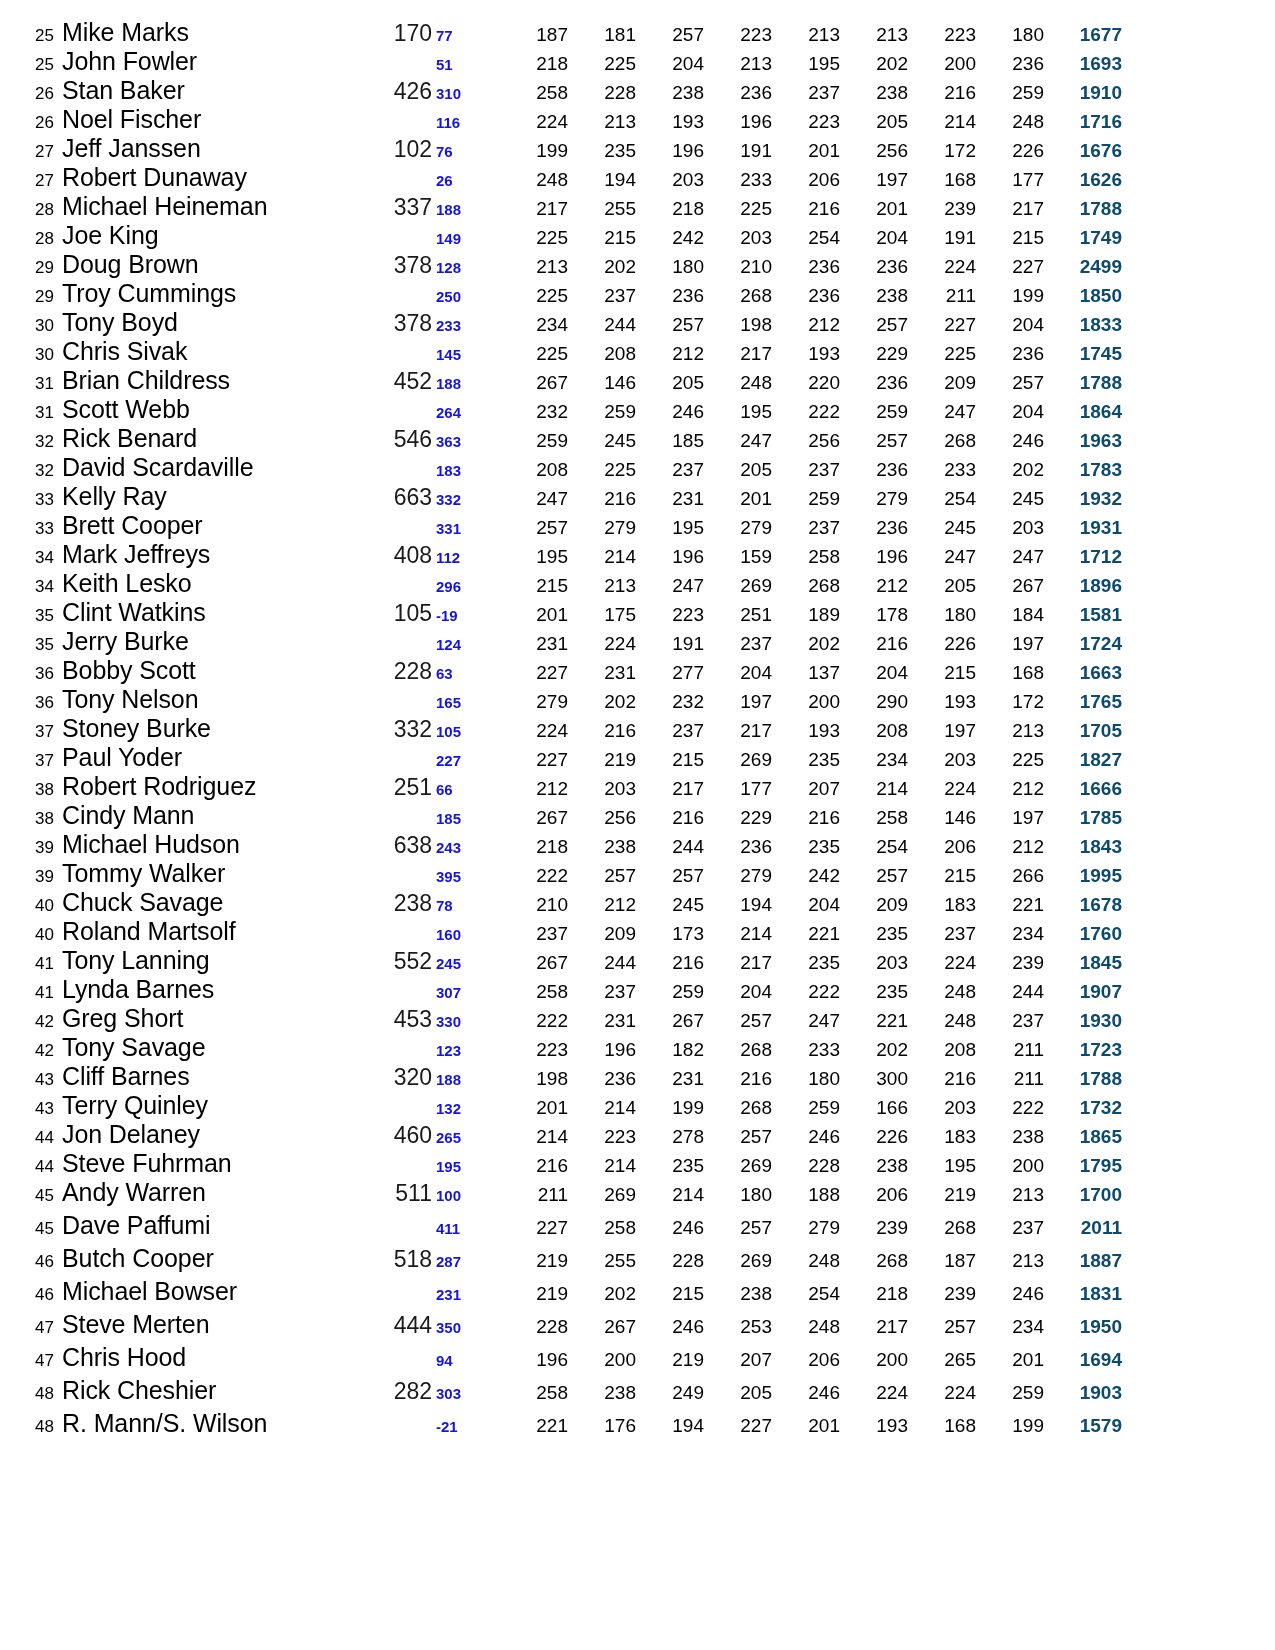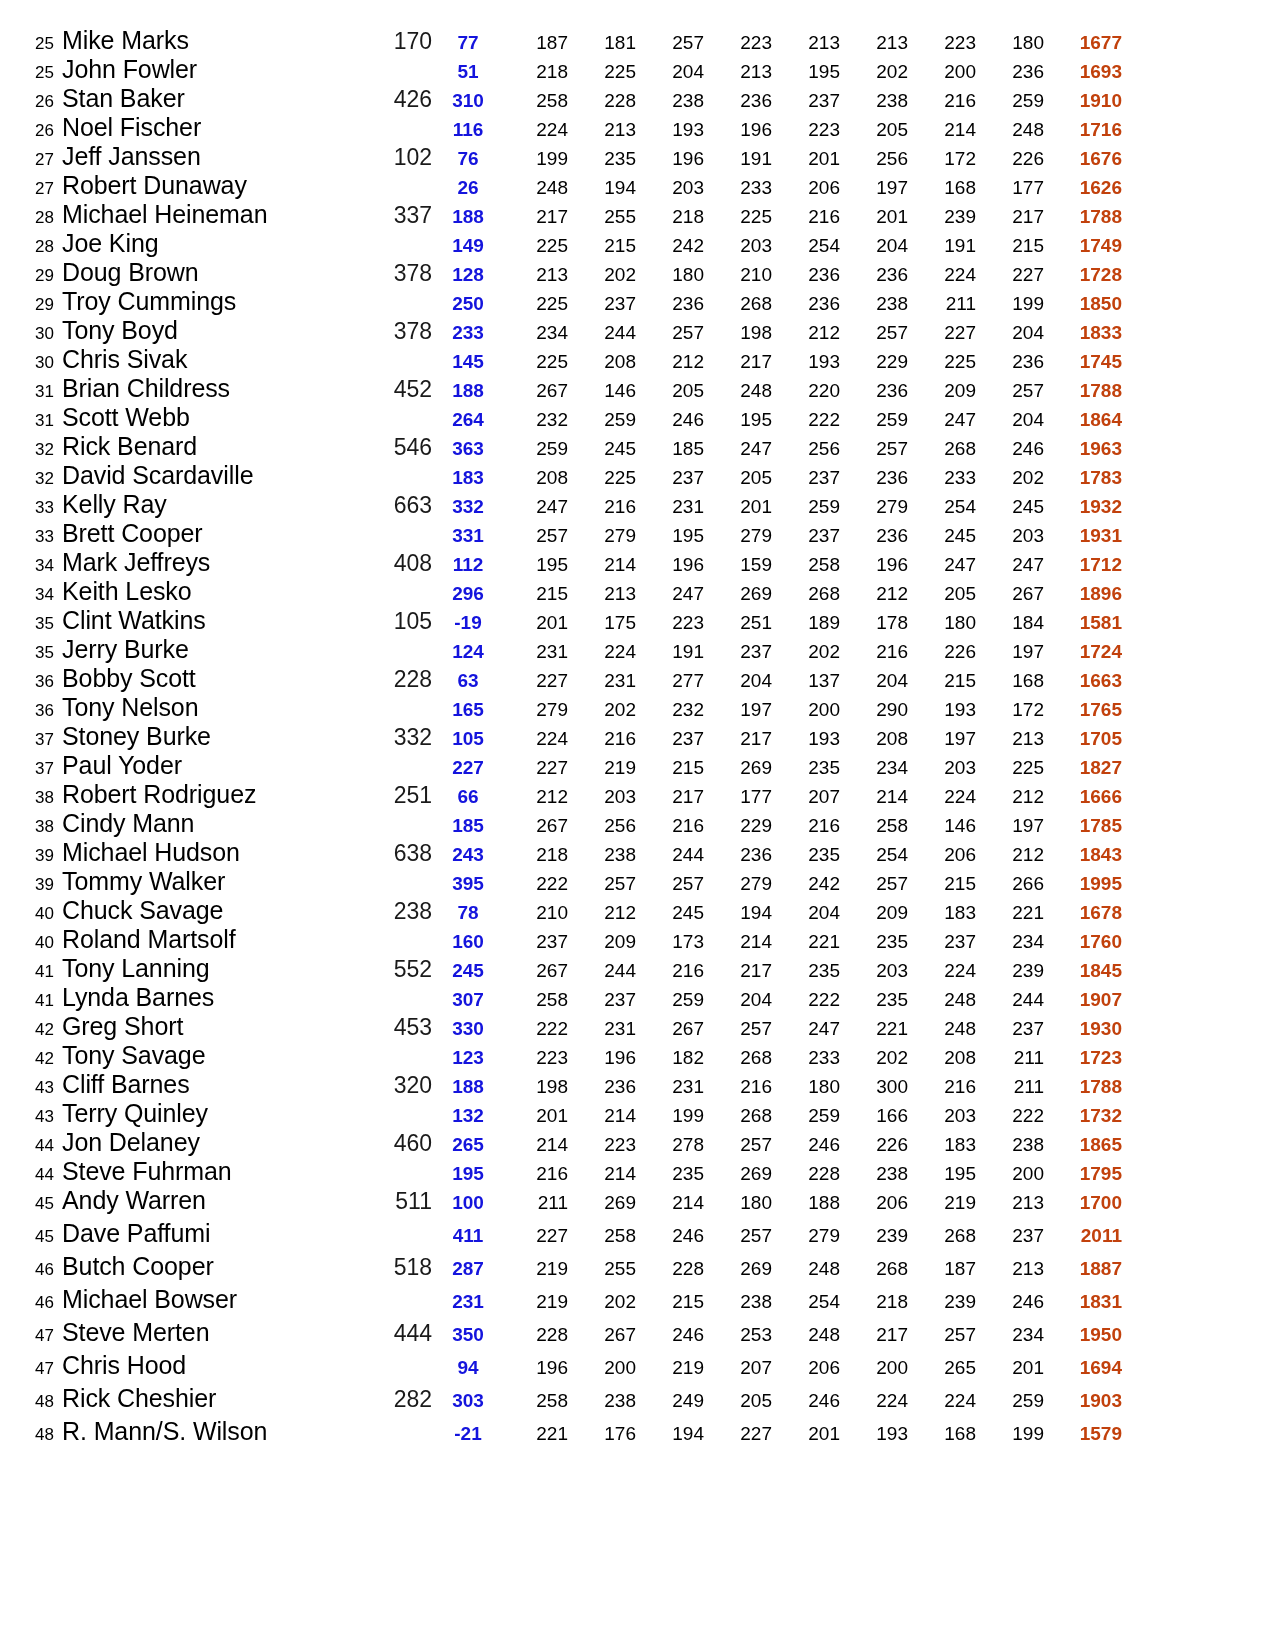--- a/index.html
+++ b/index.html
@@ -13,21 +13,21 @@
     height: 1650px;
     font-family: "Liberation Sans", sans-serif;
     color: #000000;
     overflow: hidden;
   }
   #sheet {
     position: relative;
     width: 1275px;
     height: 1650px;
     box-sizing: border-box;
-    padding: 26px 0 0 0;
+    padding: 18px 0 0 0;
   }
   table.results {
     border-collapse: collapse;
     width: 1060px;
     margin-left: 20px;
     table-layout: fixed;
   }
   table.results tr {
     height: 27.4px;
   }
@@ -55,36 +55,36 @@
     letter-spacing: -0.1px;
   }
   td.num {
     width: 66px;
     text-align: right;
     font-size: 23px;
     color: #1a1a1a;
   }
   td.handicap {
     width: 64px;
-    text-align: center;
-    font-size: 19px;
+    text-align: left;
+    font-size: 15px;
     font-weight: bold;
     color: #1414dd;
   }
   td.pins {
     width: 64px;
     text-align: right;
     font-size: 19px;
   }
   td.total {
     width: 74px;
     text-align: right;
     font-size: 19px;
     font-weight: bold;
-    color: #c2410c;
+    color: #0c4a6e;
     padding-right: 0;
   }
 </style>
 </head>
 <body>
 
 <div id="sheet">
   <table class="results">
     <tbody id="results-body">
         <tr>
@@ -213,21 +213,21 @@
           <td class="num">378</td>
           <td class="handicap">128</td>
           <td class="pins">213</td>
           <td class="pins">202</td>
           <td class="pins">180</td>
           <td class="pins">210</td>
           <td class="pins">236</td>
           <td class="pins">236</td>
           <td class="pins">224</td>
           <td class="pins">227</td>
-          <td class="total">1728</td>
+          <td class="total">2499</td>
         </tr>
         <tr>
           <td class="rank">29</td>
           <td class="name">Troy Cummings</td>
           <td class="num"></td>
           <td class="handicap">250</td>
           <td class="pins">225</td>
           <td class="pins">237</td>
           <td class="pins">236</td>
           <td class="pins">268</td>

